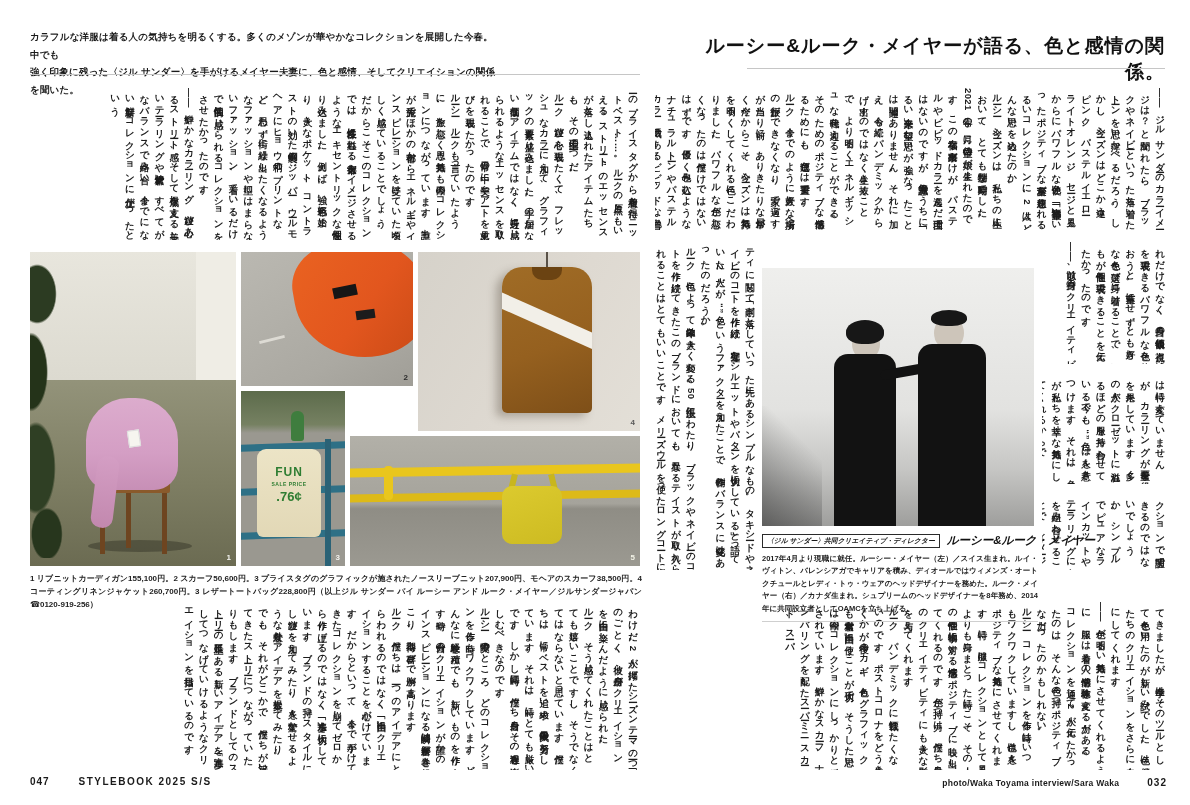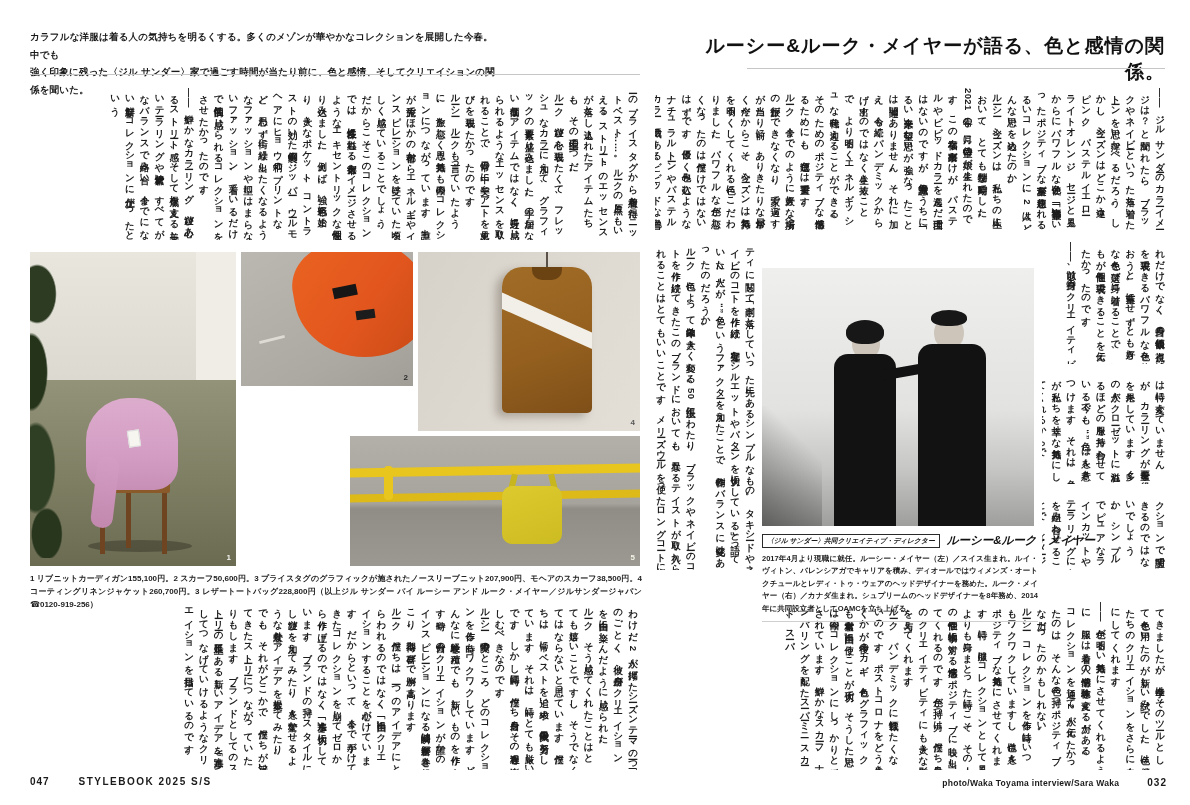--- a/index.html
+++ b/index.html
@@ -140,21 +140,21 @@
         display:flex; align-items:baseline; }
   .footer-right .credit { font-size:8.5px; letter-spacing:.3px; }
   .footer-right .folio { margin-left:28px; font-size:10px; letter-spacing:1px; }
 </style>
 </head>
 <body>
 
 <div class="canvas">
 
   <div class="intro">カラフルな洋服は着る人の気持ちを明るくする。多くのメゾンが華やかなコレクションを展開した今春。中でも
-強く印象に残った〈ジル サンダー〉家で過ごす時間が当たり前に、色と感情、そしてクリエイションの関係を聞いた。</div>
+強く印象に残った〈ジル サンダー〉を手がけるメイヤー夫妻に、色と感情、そしてクリエイションの関係を聞いた。</div>
   <div class="headline">ルーシー&amp;ルーク・メイヤーが語る、色と感情の関係。</div>
   <div class="rule rule-left"></div>
   <div class="rule rule-right"></div>
 
   <div class="vtext" style="left:30px; top:88px; width:610px; height:152px;">ーのプライスタグから着想を得たニットベスト……。ルークの原点ともいえる“ストリート”のエッセンスが落とし込まれたアイテムたちも、その理由の一つだ。
 ルーク　遊び心を表現したくて、フレッシュなカラーに加えて、グラフィックの要素を盛り込みました。手の届かない高価なアイテムではなく、身近に感じられるようなエッセンスを取り入れることで、日常の中に美やアートを見出す喜びを表現したかったのです。
 ルーシー　ルークも言っていたように、旅を恋しく思う気持ちも今回のコレクションにつながっています。誰もが旅先でほかの都市からエネルギーやインスピレーションを受けていた頃を恋しく感じていることでしょう。だからこそこのコレクションでは、多様性に溢れる大都市をイメージさせるようなエキセントリックな個性を盛り込みました。例えば、強い色彩に始まり、大きなポケット、コントラストの効いた鋼製のジッパー、ウールモヘアにヒョウ柄のプリントなど。思わず街に繰り出したくなるようなファッションや型にはまらないファッション、着ているだけで個性的に感じられるコレクションを実現させたかったのです。
 ――鮮やかなカラーリング、遊び心あるストリート感、そして根底を支える美しいテーラリングや素材使い。すべてが絶妙なバランスで絡み合い、今までにない新鮮なコレクションに仕上がったという</div>
   <div class="vtext" style="left:30px; top:602px; width:610px; height:168px;">わけだ。2人が掲げたシーズンテーマの一つ「自由」のごとく、彼ら自身がクリエイションを自由に楽しんだように感じられた。
 ルーク　そう感じてくれたことはとても嬉しいことですし、そうでなくてはならないと思っています。僕たちは、常にベストを追い求め、最大限の努力をしています。それは、時にとても厳しい作業です。しかし同時に、僕たち自身もその過程を楽しむべきなのです。
@@ -178,20 +178,34 @@
   </div>
 
   <div class="photo p2">
     <div class="chalk"></div>
     <div class="scarf"></div>
     <div class="label1"></div>
     <div class="label2"></div>
     <span class="pnum" style="color:#2a2a2a;">2</span>
   </div>
 
+  <div class="photo p3">
+    <div class="green-top"></div>
+    <div class="bottle"></div>
+    <div class="rail" style="top:52px;"></div>
+    <div class="rail" style="top:96px;"></div>
+    <div class="rail" style="top:140px;"></div>
+    <div class="post"></div>
+    <div class="vest">
+      <div class="fun">FUN</div>
+      <div class="sale">SALE PRICE</div>
+      <div class="price">.76¢</div>
+    </div>
+    <span class="pnum" style="color:#f2f2ee;">3</span>
+  </div>
 
   <div class="photo p4">
     <div class="hook"></div>
     <div class="coat">
       <div class="collar"></div>
       <div class="sash"></div>
     </div>
     <span class="pnum" style="color:#5a5a5a;">4</span>
   </div>
 

